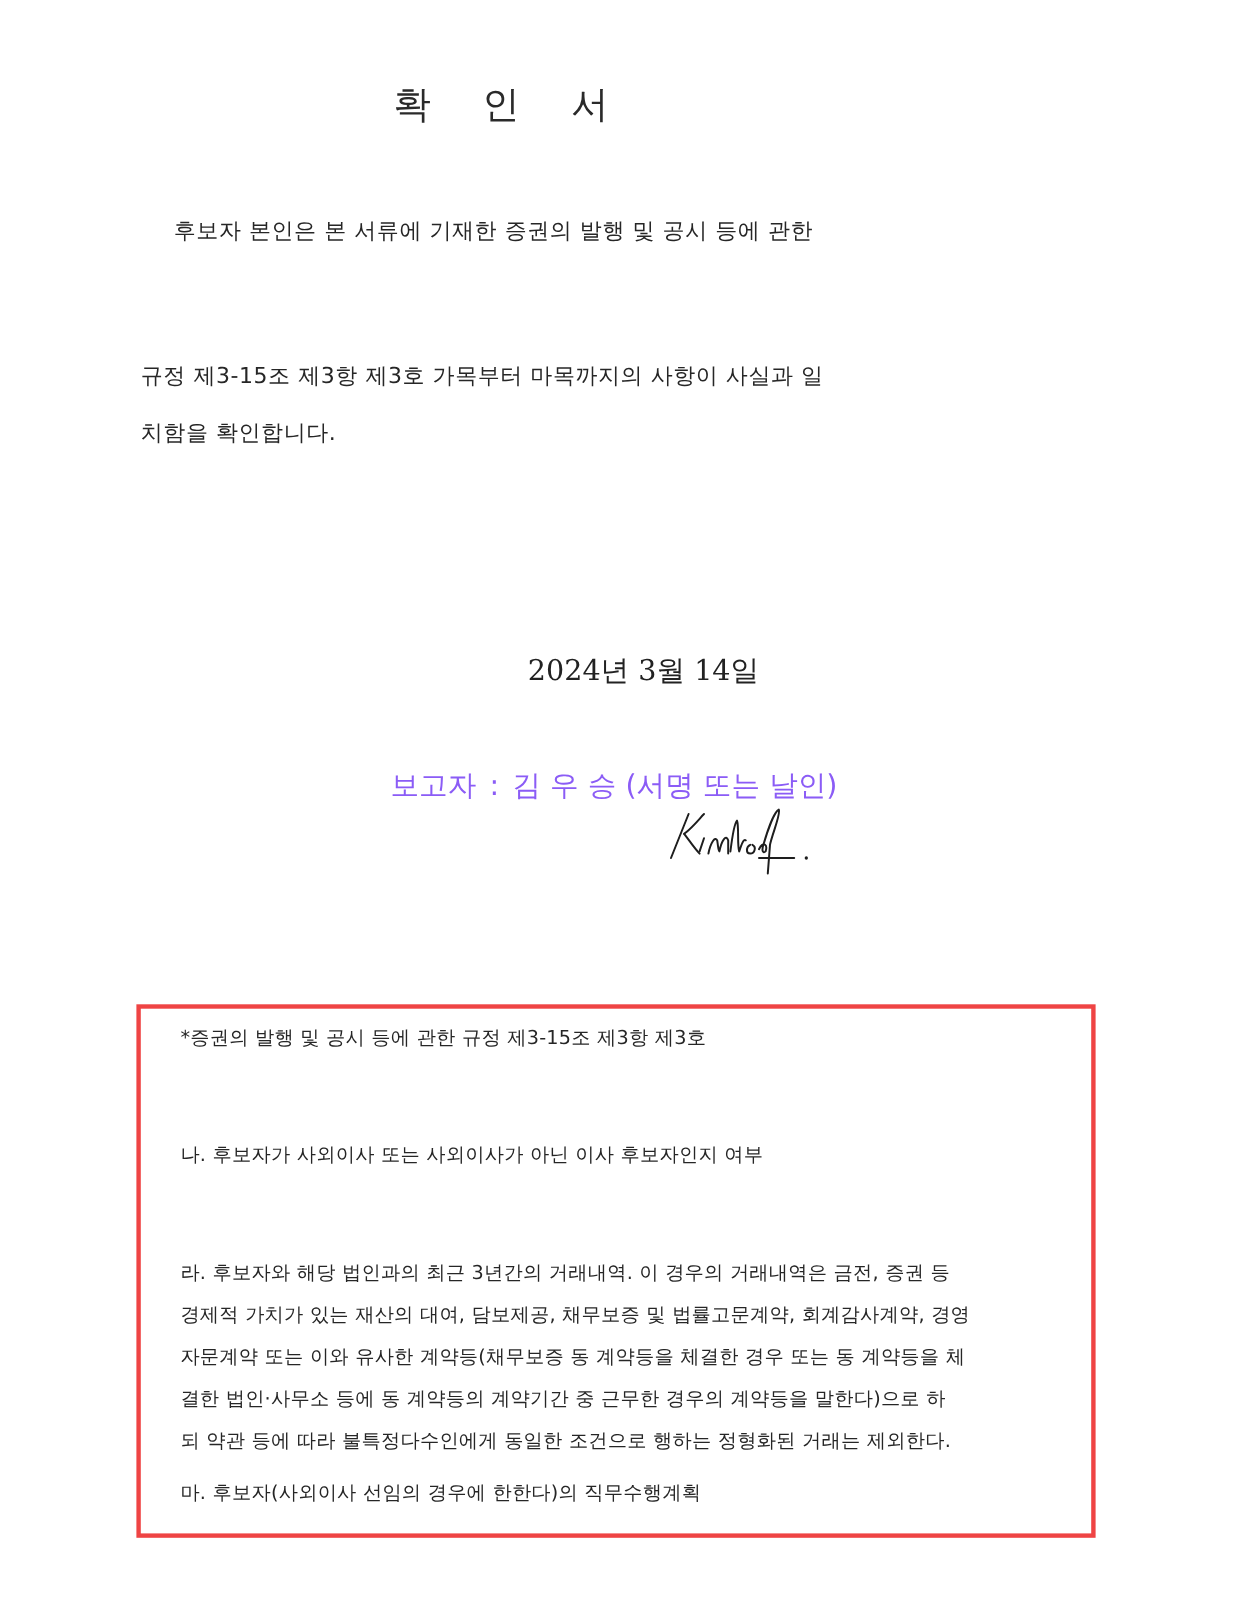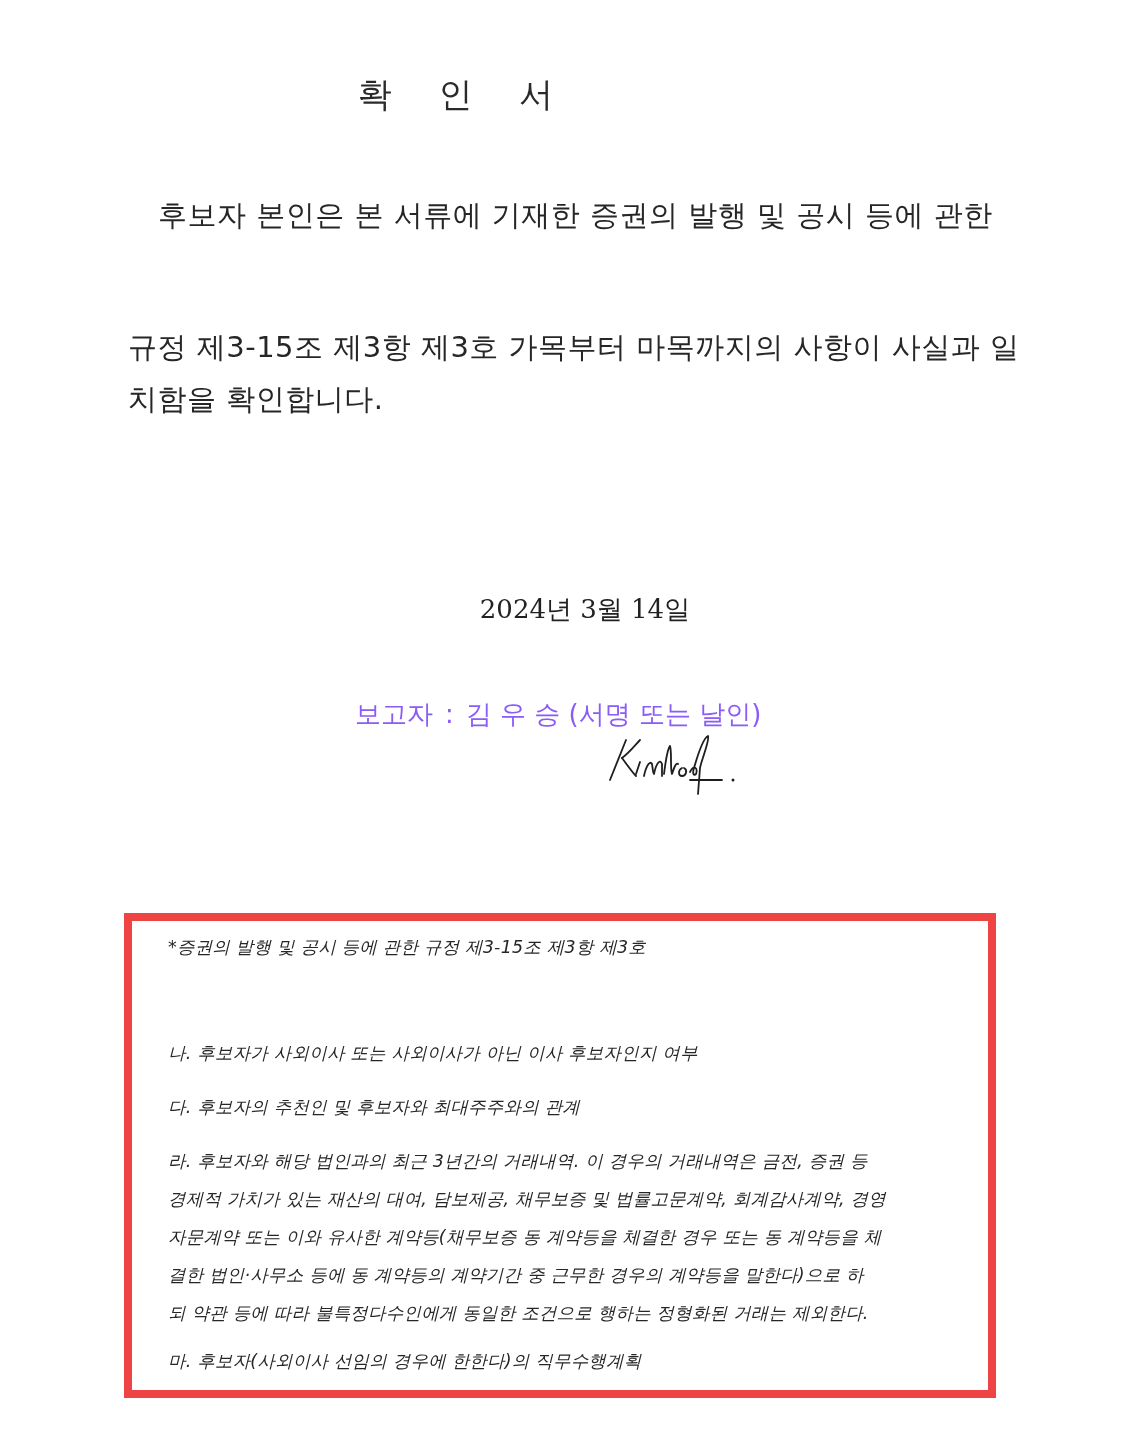--- a/index.html
+++ b/index.html
@@ -6,38 +6,38 @@
   body {
     width: 1121px; height: 1453px; position: relative; overflow: hidden;
     font-family: "DejaVu Sans", "Liberation Sans", sans-serif; color: #222;
   }
   .title {
     position: absolute; top: 72px; left: 0; width: 929px; text-align: center;
     font-size: 34px; letter-spacing: 18px; color: #2a2a2a;
   }
   .body-text {
     position: absolute; left: 128px; width: 880px;
-    font-size: 29px; color: #262626; letter-spacing: 0.5px; white-space: nowrap;
+    font-size: 20px; color: #262626; letter-spacing: 0.5px; white-space: nowrap;
   }
   .line1 { top: 196px; left: 158px; }
   .line2 { top: 302px; margin-top: 26px; }
   .line3 { top: 380px; }
   .date {
     position: absolute; top: 592px; left: 0; width: 1170px; text-align: center;
     font-family: "DejaVu Serif", "Liberation Serif", serif; font-size: 26px; color: #222;
   }
   .reporter {
     position: absolute; top: 697px; left: 355px; font-size: 26px; color: #8b5cf6;
     white-space: nowrap;
   }
   .reporter .sep { margin: 0 12px; }
   .signature { position: absolute; left: 598px; top: 728px; width: 160px; height: 70px; }
   .note-box {
     position: absolute; left: 124px; top: 913px; width: 872px; height: 485px;
-    border: 8px solid #ef4444; box-sizing: border-box; font-style: italic;
+    border: 4px solid #ef4444; box-sizing: border-box;
   }
   .note-line {
     position: absolute; left: 36px; font-size: 17.5px; color: #262626; white-space: nowrap;
     letter-spacing: 0.2px;
   }
 </style>
 </head>
 <body>
 
 <div class="title">확 인 서</div>
@@ -64,20 +64,19 @@
     <path d="M84 40 C80 42 80 48 84 48 C88 48 90 42 86 40"></path>
     <path d="M92 44 C96 36 100 40 98 46 C96 48 94 46 96 40 C100 26 106 10 110 8 C112 12 104 30 102 40 L100 66"></path>
     <path d="M92 52 L124 52"></path>
   </g>
   <circle cx="135" cy="52" r="1.5" fill="#1e1e1e"></circle>
 </svg>
 
 <div class="note-box">
   <div class="note-line" style="top:14px;">*증권의 발행 및 공시 등에 관한 규정 제3-15조 제3항 제3호</div>
   <div class="note-line" style="top:120px;text-align:right;">나. 후보자가 사외이사 또는 사외이사가 아닌 이사 후보자인지 여부</div>
-  <div class="note-line" style="top:174px;">다. 후보자의 추천인 및 후보자와 최대주주와의 관계</div>
   <div class="note-line" style="top:228px;">라. 후보자와 해당 법인과의 최근 3년간의 거래내역. 이 경우의 거래내역은 금전, 증권 등</div>
   <div class="note-line" style="top:266px;">경제적 가치가 있는 재산의 대여, 담보제공, 채무보증 및 법률고문계약, 회계감사계약, 경영</div>
   <div class="note-line" style="top:304px;">자문계약 또는 이와 유사한 계약등(채무보증 동 계약등을 체결한 경우 또는 동 계약등을 체</div>
   <div class="note-line" style="top:342px;">결한 법인·사무소 등에 동 계약등의 계약기간 중 근무한 경우의 계약등을 말한다)으로 하</div>
   <div class="note-line" style="top:380px;">되 약관 등에 따라 불특정다수인에게 동일한 조건으로 행하는 정형화된 거래는 제외한다.</div>
   <div class="note-line" style="top:428px;">마. 후보자(사외이사 선임의 경우에 한한다)의 직무수행계획</div>
 </div>
 
 </body></html>

